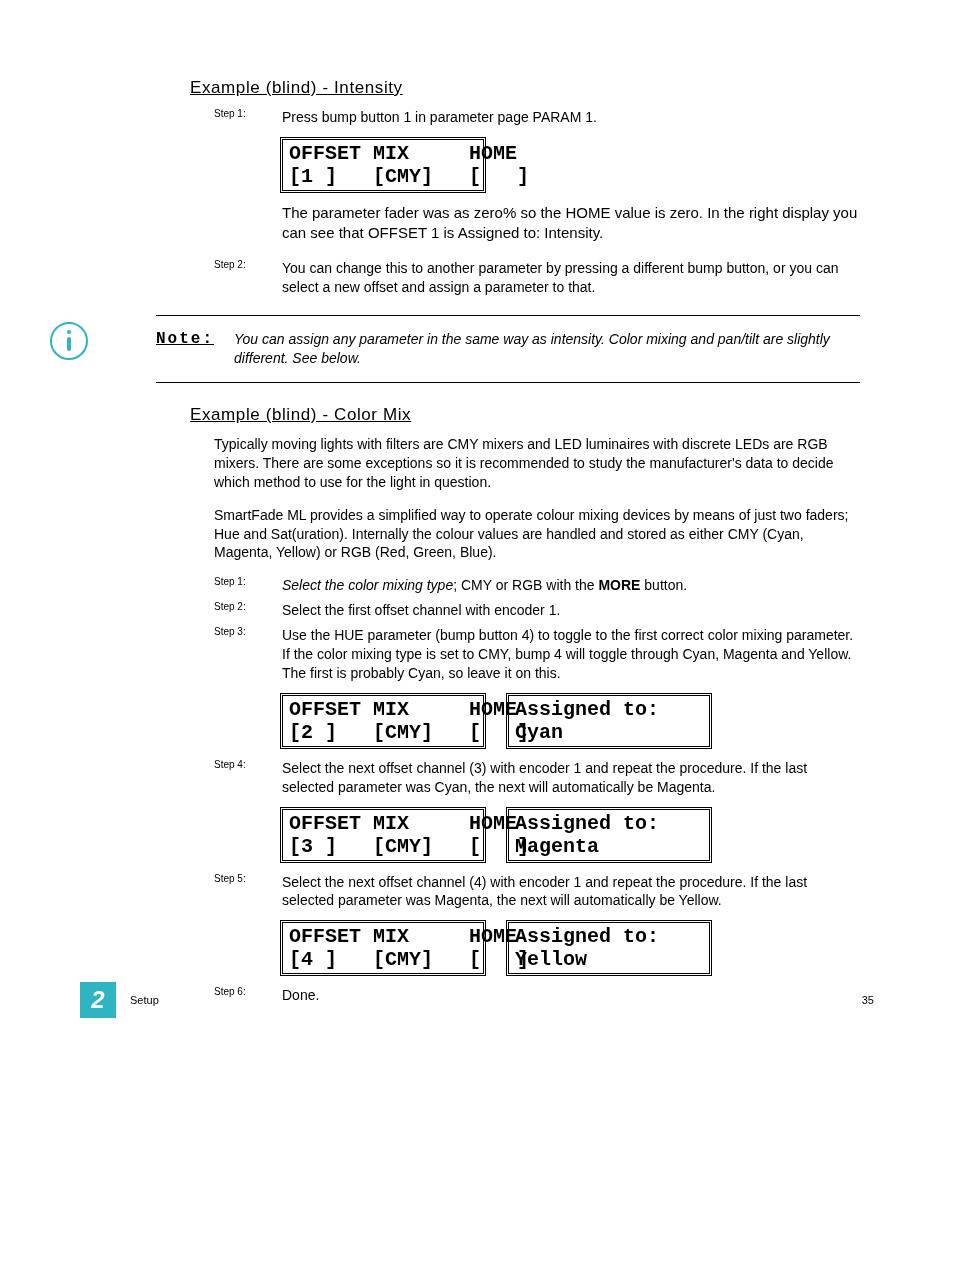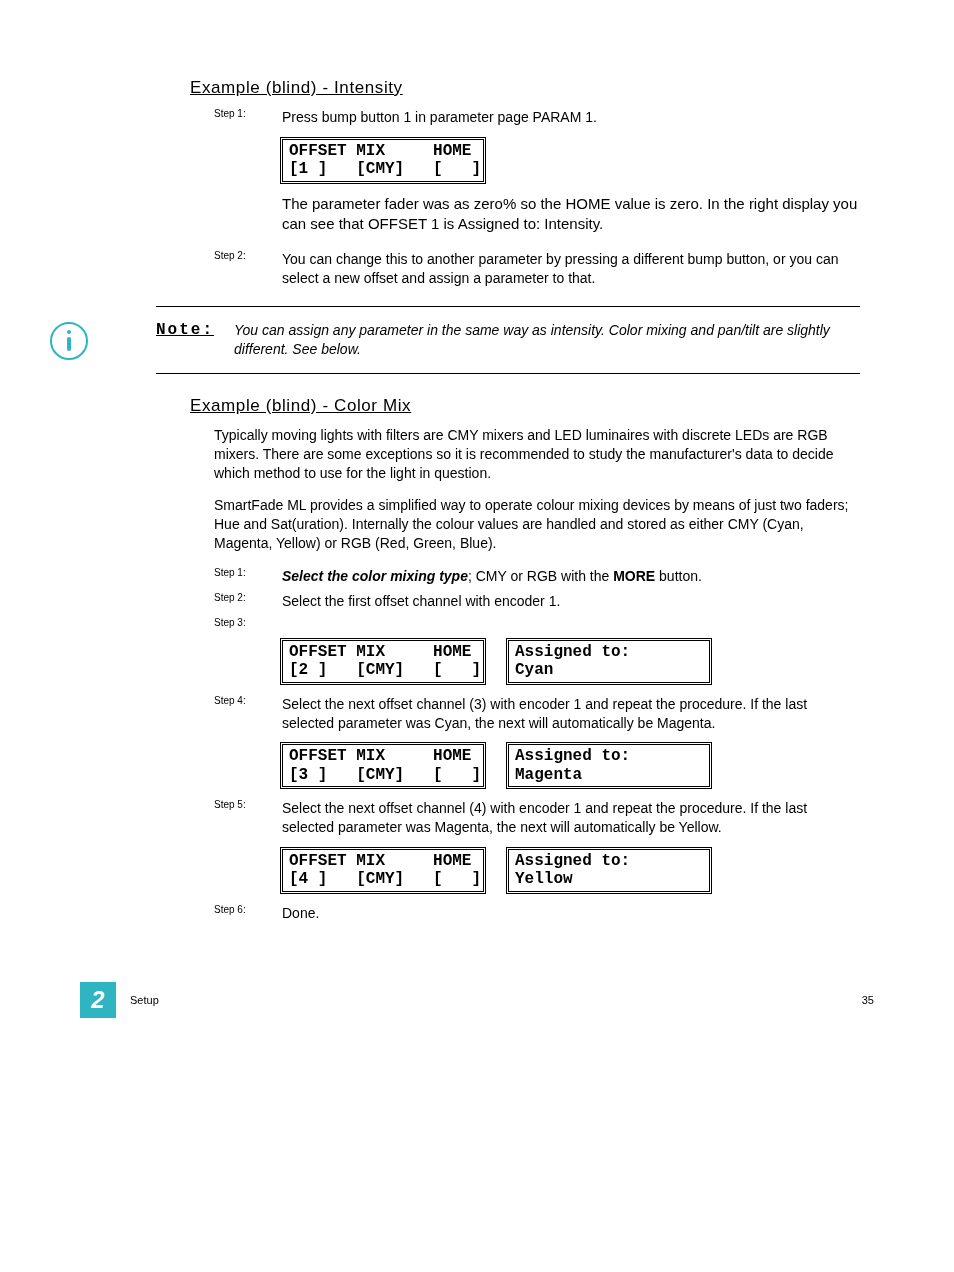--- a/index.html
+++ b/index.html
@@ -52,21 +52,21 @@
     gap: 20px;
   }
   .lcd {
     border: 1.5px solid #000;
     padding: 1px;
   }
   .lcd-inner {
     border: 1.5px solid #000;
     padding: 2px 6px 2px 6px;
     font-family: "Lucida Console", "Courier New", monospace;
-    font-size: 16px;
+    font-size: 20px;
     font-weight: bold;
     line-height: 1.15;
     white-space: pre;
     min-height: 36px;
   }
   .lcd-left .lcd-inner { width: 188px; }
   .lcd-right .lcd-inner { width: 188px; }
   .after-lcd {
     margin: 6px 0 16px 92px;
     font-size: 15px;
@@ -140,21 +140,21 @@
     width: 36px;
     height: 36px;
     display: flex;
     align-items: center;
     justify-content: center;
     font-size: 24px;
     font-weight: bold;
     font-style: italic;
   }
   b, .bold-inline { font-weight: bold; }
-  .ital-bold { font-weight: bold; font-style: italic; text-align: right; }
+  .ital-bold { font-weight: normal; font-style: italic; text-align: right; }
 </style>
 </head>
 <body>
 
 <div class="page">
 
   <div class="note-icon">
     <span class="i-dot"></span>
     <span class="i-bar"></span>
   </div>
@@ -207,20 +207,21 @@
           <div class="step-text">
             <span class="ital-bold">Select the color mixing type</span><span>; CMY or RGB with the </span><b>MORE</b><span> button.</span>
           </div>
         </div>
         <div class="step-row">
           <div class="step-label">Step 2:</div>
           <div class="step-text">Select the first offset channel with encoder 1.</div>
         </div>
         <div class="step-row">
           <div class="step-label">Step 3:</div>
+          <div class="step-text">Use the HUE parameter (bump button 4) to toggle to the first correct color mixing parameter. If the color mixing type is set to CMY, bump 4 will toggle through Cyan, Magenta and Yellow. The first is probably Cyan, so leave it on this.</div>
         </div>
       </div>
 
       <div class="lcd-row">
         <div class="lcd lcd-left">
           <div class="lcd-inner"><span>OFFSET MIX     HOME</span>
 <span>[2 ]   [CMY]   [   ]</span></div>
         </div>
         <div class="lcd lcd-right">
           <div class="lcd-inner"><span>Assigned to:</span>

